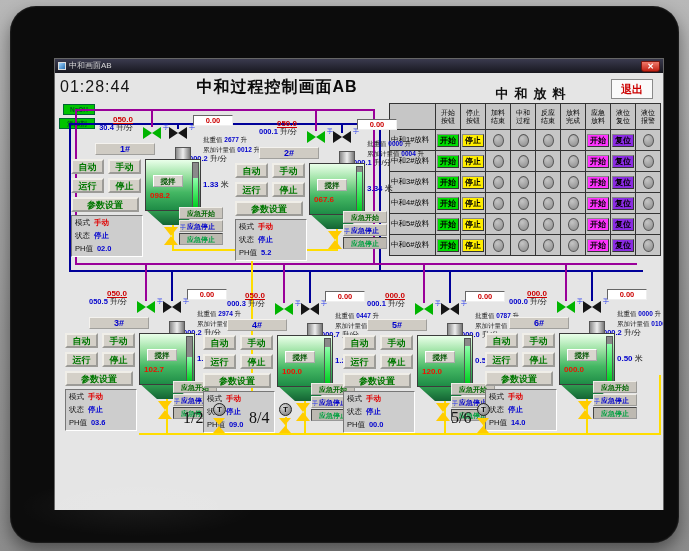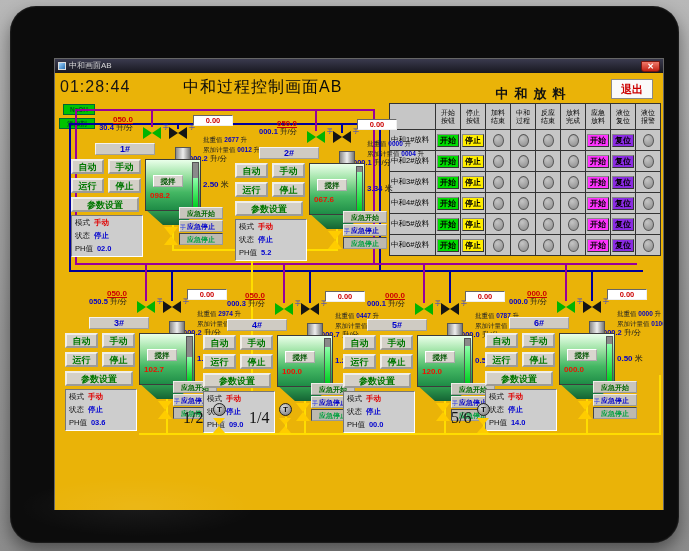--- a/index.html
+++ b/index.html
@@ -9,24 +9,24 @@
           box-shadow:0 8px 18px rgba(0,0,0,.45), inset 0 0 2px #444;}
   .device::after{content:"";position:absolute;left:8px;bottom:6px;width:240px;height:60px;border-radius:50%;
           background:radial-gradient(ellipse at center,rgba(255,255,255,.06),transparent 70%);pointer-events:none;}
   .screen{position:absolute;left:44px;top:52px;width:610px;height:452px;background:#c6c6c6;border:1px solid #666;}
   
   .titlebar{position:relative;height:14px;background:linear-gradient(180deg,#3a3a4e,#17171f);display:flex;align-items:center;padding:0 3px;}
   .win-icon{width:8px;height:8px;background:linear-gradient(135deg,#9fd4ff,#2a6fb0);border:1px solid #ddd;margin-right:3px;}
   .win-title{color:#d8d8d8;font-size:8px;line-height:14px;flex:1;white-space:nowrap;}
   .win-close{width:19px;height:11px;background:linear-gradient(180deg,#f07a6a,#c22114);border:1px solid #7a150c;border-radius:0 0 3px 3px;
              color:#fff;font-size:8px;line-height:10px;text-align:center;font-weight:bold;cursor:default;}
-  .canvas{position:relative;width:608px;height:437px;background:#eab308;overflow:hidden;}
+  .canvas{position:relative;width:608px;height:437px;background:#e5e5e5;overflow:hidden;}
   
   .clock{position:absolute;left:5px;top:5px;font-size:16px;color:#151515;letter-spacing:1px;}
-  .main-title{position:absolute;left:128px;top:4px;width:220px;text-align:left;font-size:16px;font-weight:normal;color:#0a0a0a;letter-spacing:1px;}
+  .main-title{position:absolute;left:112px;top:4px;width:220px;text-align:center;font-size:16px;font-weight:bold;color:#0a0a0a;letter-spacing:1px;}
   .discharge-title{position:absolute;left:343px;top:12px;width:271px;text-align:center;font-size:13px;font-weight:bold;
                    font-family:"Liberation Serif",serif;letter-spacing:6px;color:#111;}
   .exit-btn{position:absolute;left:556px;top:6px;width:42px;height:20px;background:#fafafa;border:1px solid #8a8a8a;
             color:#cc0000;font-weight:bold;font-size:11px;text-align:center;line-height:18px;}
   
   .src{position:absolute;height:11px;background:#00c400;border:1px solid #063;color:#052;font-size:6.5px;font-weight:bold;
        text-align:center;line-height:9px;padding:0 2px;}
   .src1{left:8px;top:31px;min-width:32px;}
   .src2{left:4px;top:45px;min-width:36px;}
   
@@ -391,21 +391,21 @@
                 </div>
         <button class="stir">搅拌</button>
         <div class="tval">098.2</div>
       </div>
       <div class="cone"></div>
     </div>
     <div class="batch">
       <div><span class="bl">批重值</span> <span class="bv">2677</span> <span class="bu">升</span></div>
       <div><span class="bl">累加计量值</span> <span class="bv">0012</span> <span class="bu">升</span></div>
     </div>
-    <div class="level"><span class="pv">2.50</span> <span class="u">米</span></div>
+    <div class="level"><span class="pv">1.33</span> <span class="u">米</span></div>
     <div class="emg">
       <button class="ebtn e1">应急开始</button>
       <button class="ebtn e2">应急停止</button>
       <button class="ebtn e3">应急停止</button>
     </div>
     <div class="valve-v">
               <i class="tt"></i>
               <i class="tb"></i>
               <span class="hand">手</span>
             </div>
@@ -694,21 +694,21 @@
               <i class="tb"></i>
               <span class="hand">手</span>
             </div>
   </div>
           <div class="pump-label" style="left: 128px; top: 336px;">1/2</div>
           <div class="pump" style="left: 158px; top: 330px;"></div>
           <div class="pvalve" style="left: 158px; top: 345px;">
             <i class="tt"></i>
             <i class="tb"></i>
           </div>
-          <div class="pump-label" style="left: 194px; top: 336px;">1/4</div>
+          <div class="pump-label" style="left: 194px; top: 336px;">8/4</div>
           <div class="pump" style="left: 224px; top: 330px;"></div>
           <div class="pvalve" style="left: 224px; top: 345px;">
             <i class="tt"></i>
             <i class="tb"></i>
           </div>
           <div class="pump-label" style="left: 396px; top: 336px;">5/6</div>
           <div class="pump" style="left: 422px; top: 330px;"></div>
           <div class="pvalve" style="left: 422px; top: 345px;">
             <i class="tt"></i>
             <i class="tb"></i>

